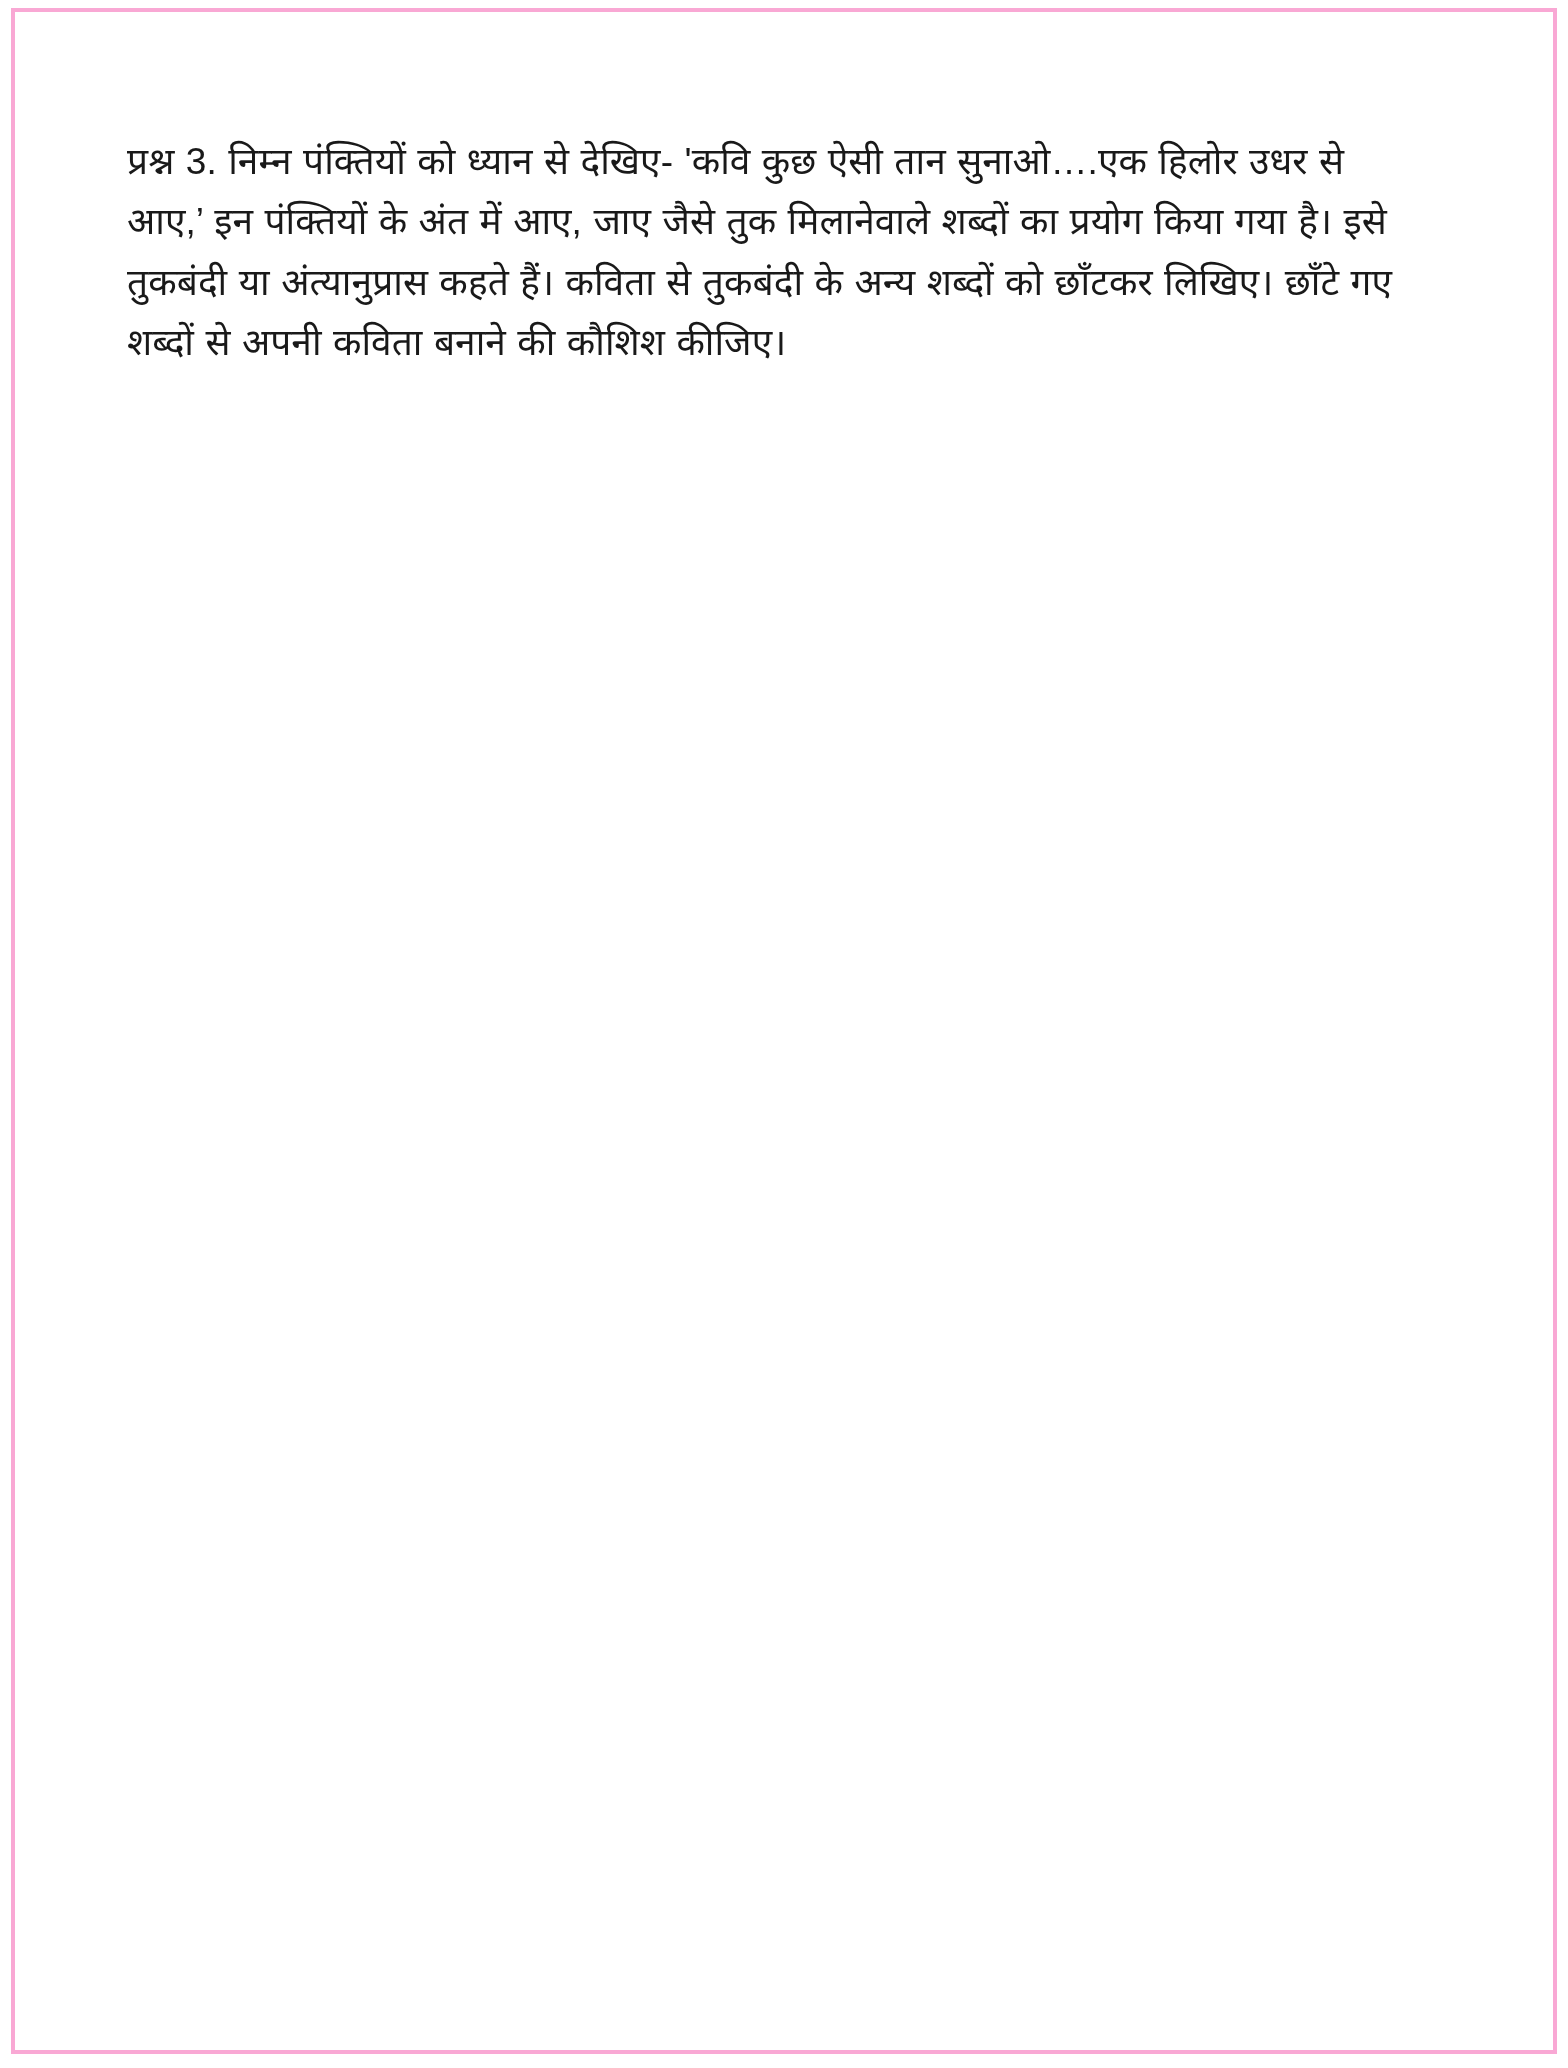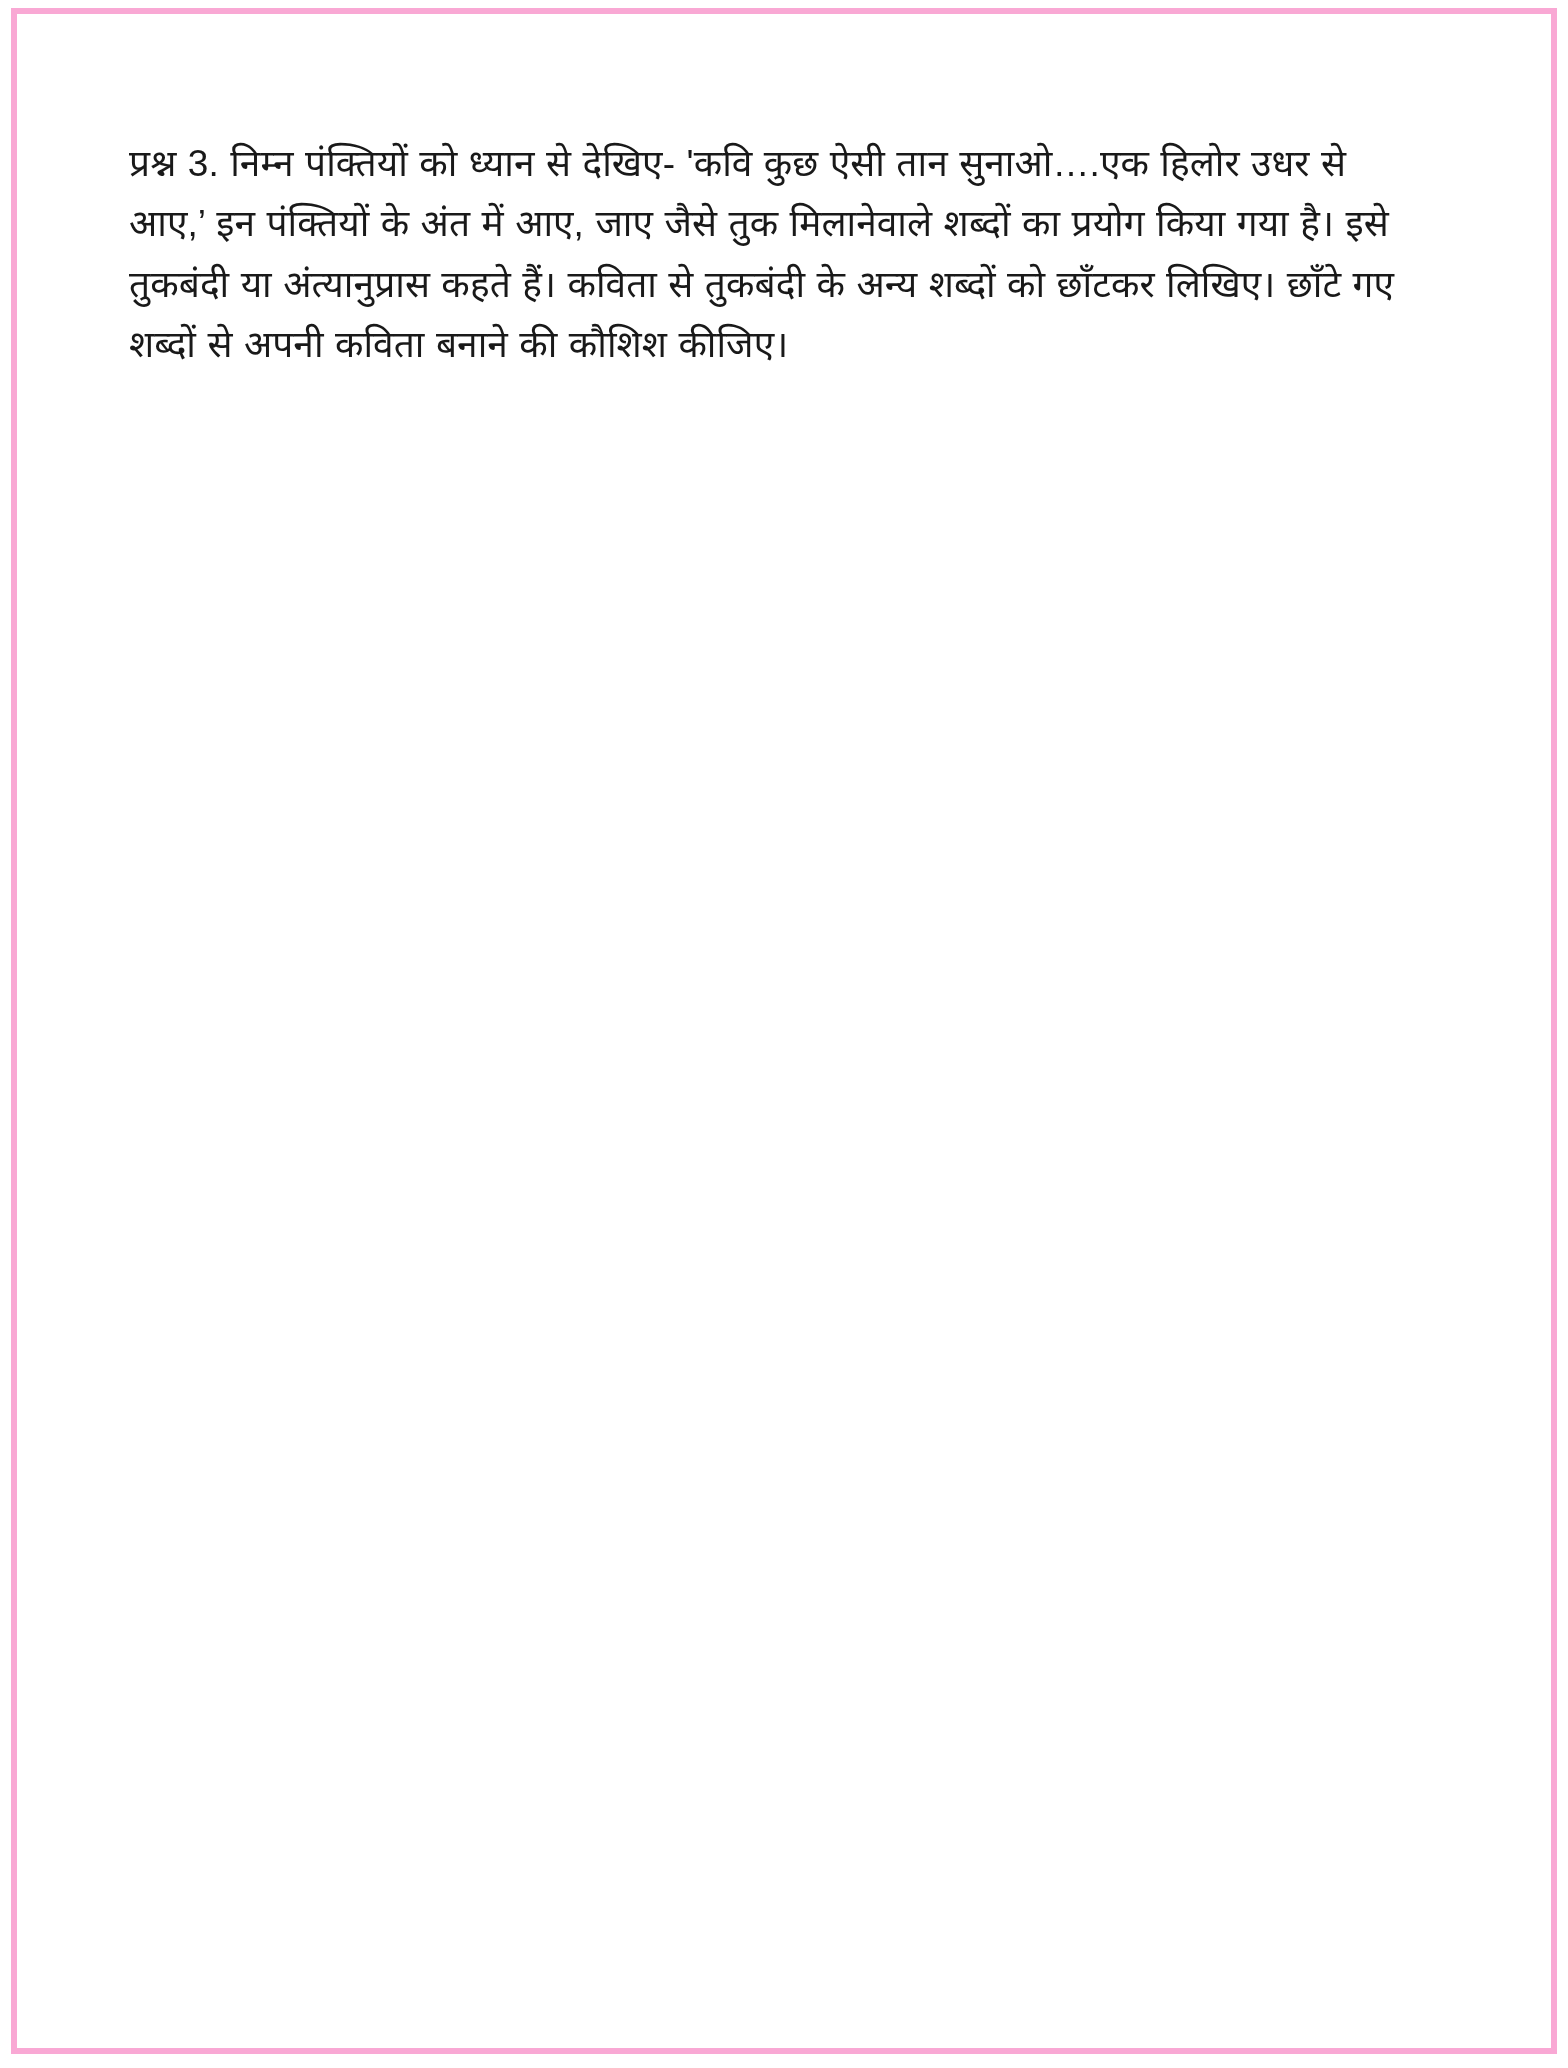--- a/index.html
+++ b/index.html
@@ -15,21 +15,21 @@
     display: flex;
     align-items: flex-start;
     justify-content: flex-start;
   }
   .page-sheet {
     position: relative;
     width: 1546px;
     height: 2046px;
     margin: 8px 0 0 11px;
     background: #ffffff;
-    border: 6px solid #f9a8d4;
+    border: 4px solid #f9a8d4;
     box-sizing: border-box;
     overflow: hidden;
   }
   .page-inner {
     position: absolute;
     left: 0;
     top: 0;
     right: 0;
     bottom: 0;
     background: #ffffff;

